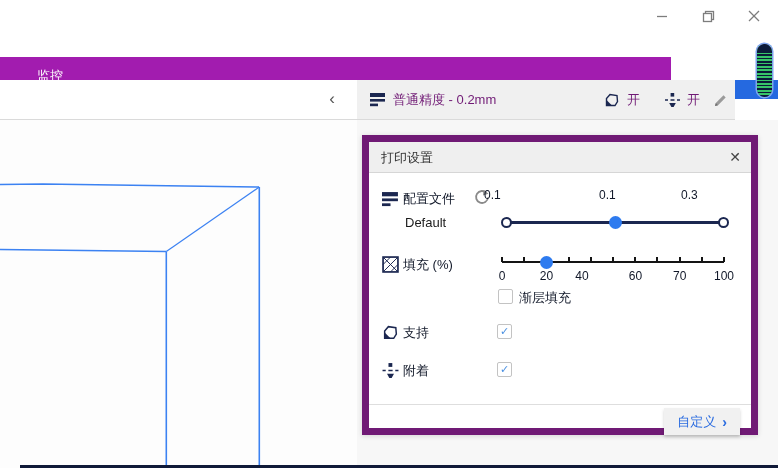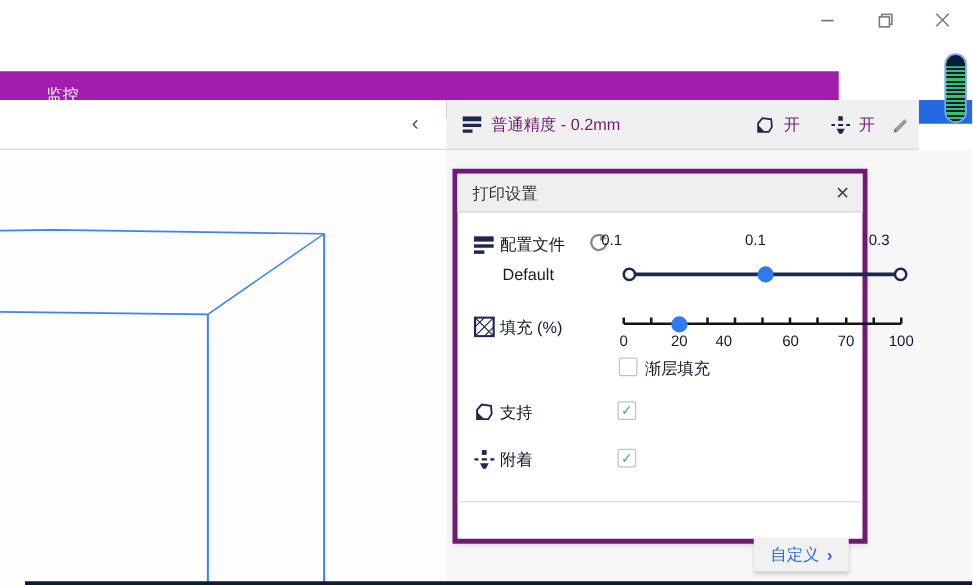--- a/index.html
+++ b/index.html
@@ -30,22 +30,22 @@
   .toolbar-gray { position:absolute; left:357px; top:80px; width:378px; height:40px; background:#f0f0f0; border-bottom:1px solid #dadada; }
   .tb-group { position:absolute; top:0; height:40px; display:flex; align-items:center; gap:7px; cursor:pointer; }
   .tb-text { font-size:13px; color:#701a75; white-space:nowrap; }
 
   
   .right-bg { position:absolute; left:357px; top:120px; width:421px; height:348px; background:#f7f7f7; }
   .viewport { position:absolute; left:0; top:120px; width:357px; height:348px; background:#fdfdfd; }
   .plate-edge { position:absolute; left:20px; top:465px; width:758px; height:3px; background:#101a38; z-index:2; }
 
   
-  .panel { position:absolute; left:362px; top:135px; width:332px; height:300px; background:#fff;
-    border:4px solid #701a75; box-shadow:0 1px 5px rgba(0,0,0,.14); z-index:4; }
+  .panel { position:absolute; left:362px; top:135px; width:396px; height:300px; background:#fff;
+    border:7px solid #701a75; box-shadow:0 1px 5px rgba(0,0,0,.14); z-index:4; }
   .panel-header { position:absolute; left:0; top:0; width:100%; height:31px; background:#efefef; border-bottom:1px solid #d6d6d6; }
   .panel-title { position:absolute; left:12px; top:0; line-height:31px; font-size:13px; color:#333; }
   .panel-close { position:absolute; right:10px; top:0; line-height:31px; font-size:14px; font-weight:bold; color:#444; cursor:pointer; }
 
   .p-icon { position:absolute; left:13px; width:17px; height:17px; }
   .p-label { position:absolute; left:34px; font-size:13px; color:#101728; }
   .reset-btn { position:absolute; left:104px; width:18px; height:18px; cursor:pointer; }
   .sub-label { position:absolute; left:36px; font-size:13px; color:#1a1a1a; }
 
   .tick-label { position:absolute; width:40px; text-align:left; font-size:12px; color:#101728; }
@@ -55,21 +55,21 @@
   .handle-filled { position:absolute; width:13px; height:13px; border-radius:50%; background:#2e7bef; cursor:pointer; z-index:3; }
   .itick { position:absolute; width:2px; height:5px; background:#141414; top:-4px; }
   .scale-label { position:absolute; width:34px; text-align:center; font-size:12px; color:#101728; }
 
   .checkbox { position:absolute; width:15px; height:15px; background:#fff; border:1px solid #c3c3c3; border-radius:2px;
     display:flex; align-items:center; justify-content:center; font-size:11px; color:#4a90e2; cursor:pointer; }
 
   .separator { position:absolute; left:0; top:262px; width:100%; height:1px; background:#dedede; }
   .custom-btn { position:absolute; right:11px; top:266px; height:27px; padding:0 13px; background:#f1f1f1;
     box-shadow:0 2px 3px rgba(0,0,0,.18); display:flex; align-items:center; gap:6px;
-    font-size:13px; color:#2b6ce0; cursor:pointer;margin-top:25px; }
+    font-size:13px; color:#2b6ce0; cursor:pointer; }
   .custom-btn .chev { font-weight:bold; font-size:14px; }
 
   svg { display:block; }
 </style>
 </head>
 <body>
 
 <div class="app">
 
   <div class="titlebar">
@@ -160,21 +160,21 @@
     </svg>
     <span class="p-label" style="top:48px">配置文件</span>
     <svg class="reset-btn" style="top:46px" viewBox="0 0 18 18">
       <path d="M13.5,5 A6,6 0 1 0 15,9.5" fill="none" stroke="#8a8a8a" stroke-width="1.8"></path>
       <polygon points="10.5,2 15.5,5.8 10,7.5" fill="#8a8a8a"></polygon>
     </svg>
     <span class="sub-label" style="top:73px">Default</span>
 
     <span class="tick-label" style="left:115px; top:46px">0.1</span>
     <span class="tick-label" style="left:230px; top:46px">0.1</span>
-    <span class="tick-label" style="left:329px; top:46px">0.3</span>
+    <span class="tick-label" style="left:312px; top:46px">0.3</span>
 
     <div class="track" style="left:138px; top:79px; width:217px"></div>
     <div class="handle-hollow" style="left:132px; top:74.5px"></div>
     <div class="handle-hollow" style="left:349px; top:74.5px"></div>
     <div class="handle-filled" id="profile-handle" style="top: 74px; left: 240px;"></div>
 
     <svg class="p-icon" style="top:114px" width="16" height="16" viewBox="0 0 16 16">
       <rect x="1" y="1" width="14" height="14" fill="none" stroke="#1b2750" stroke-width="1.6"></rect>
       <path d="M1,1 L15,15 M15,1 L1,15 M8,1 L1,8 M8,15 L15,8" stroke="#1b2750" stroke-width="0.9" fill="none"></path>
     </svg>

